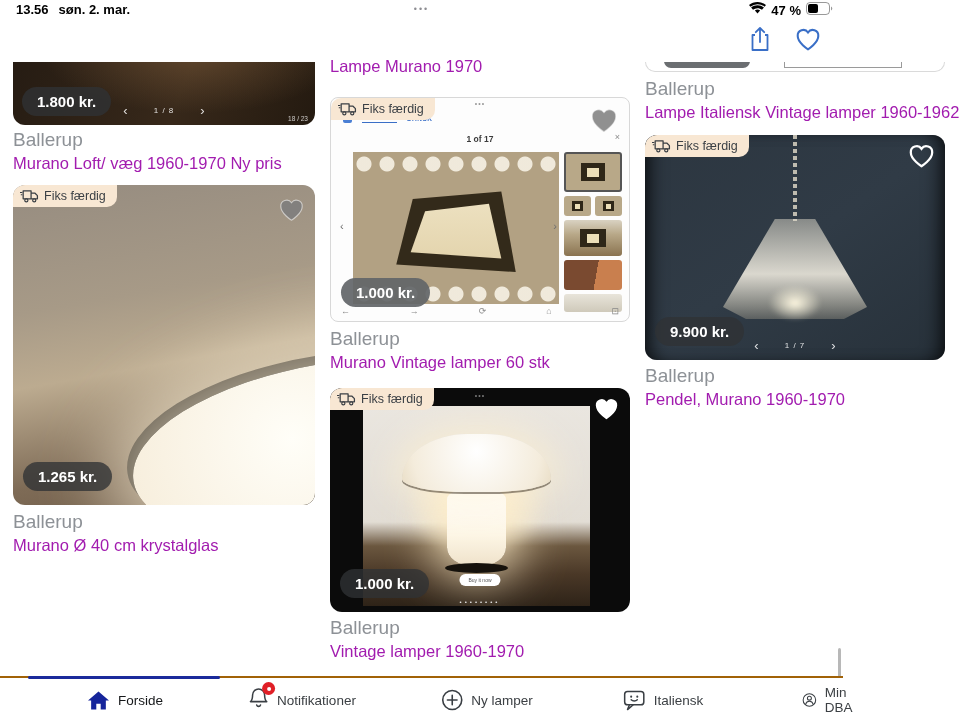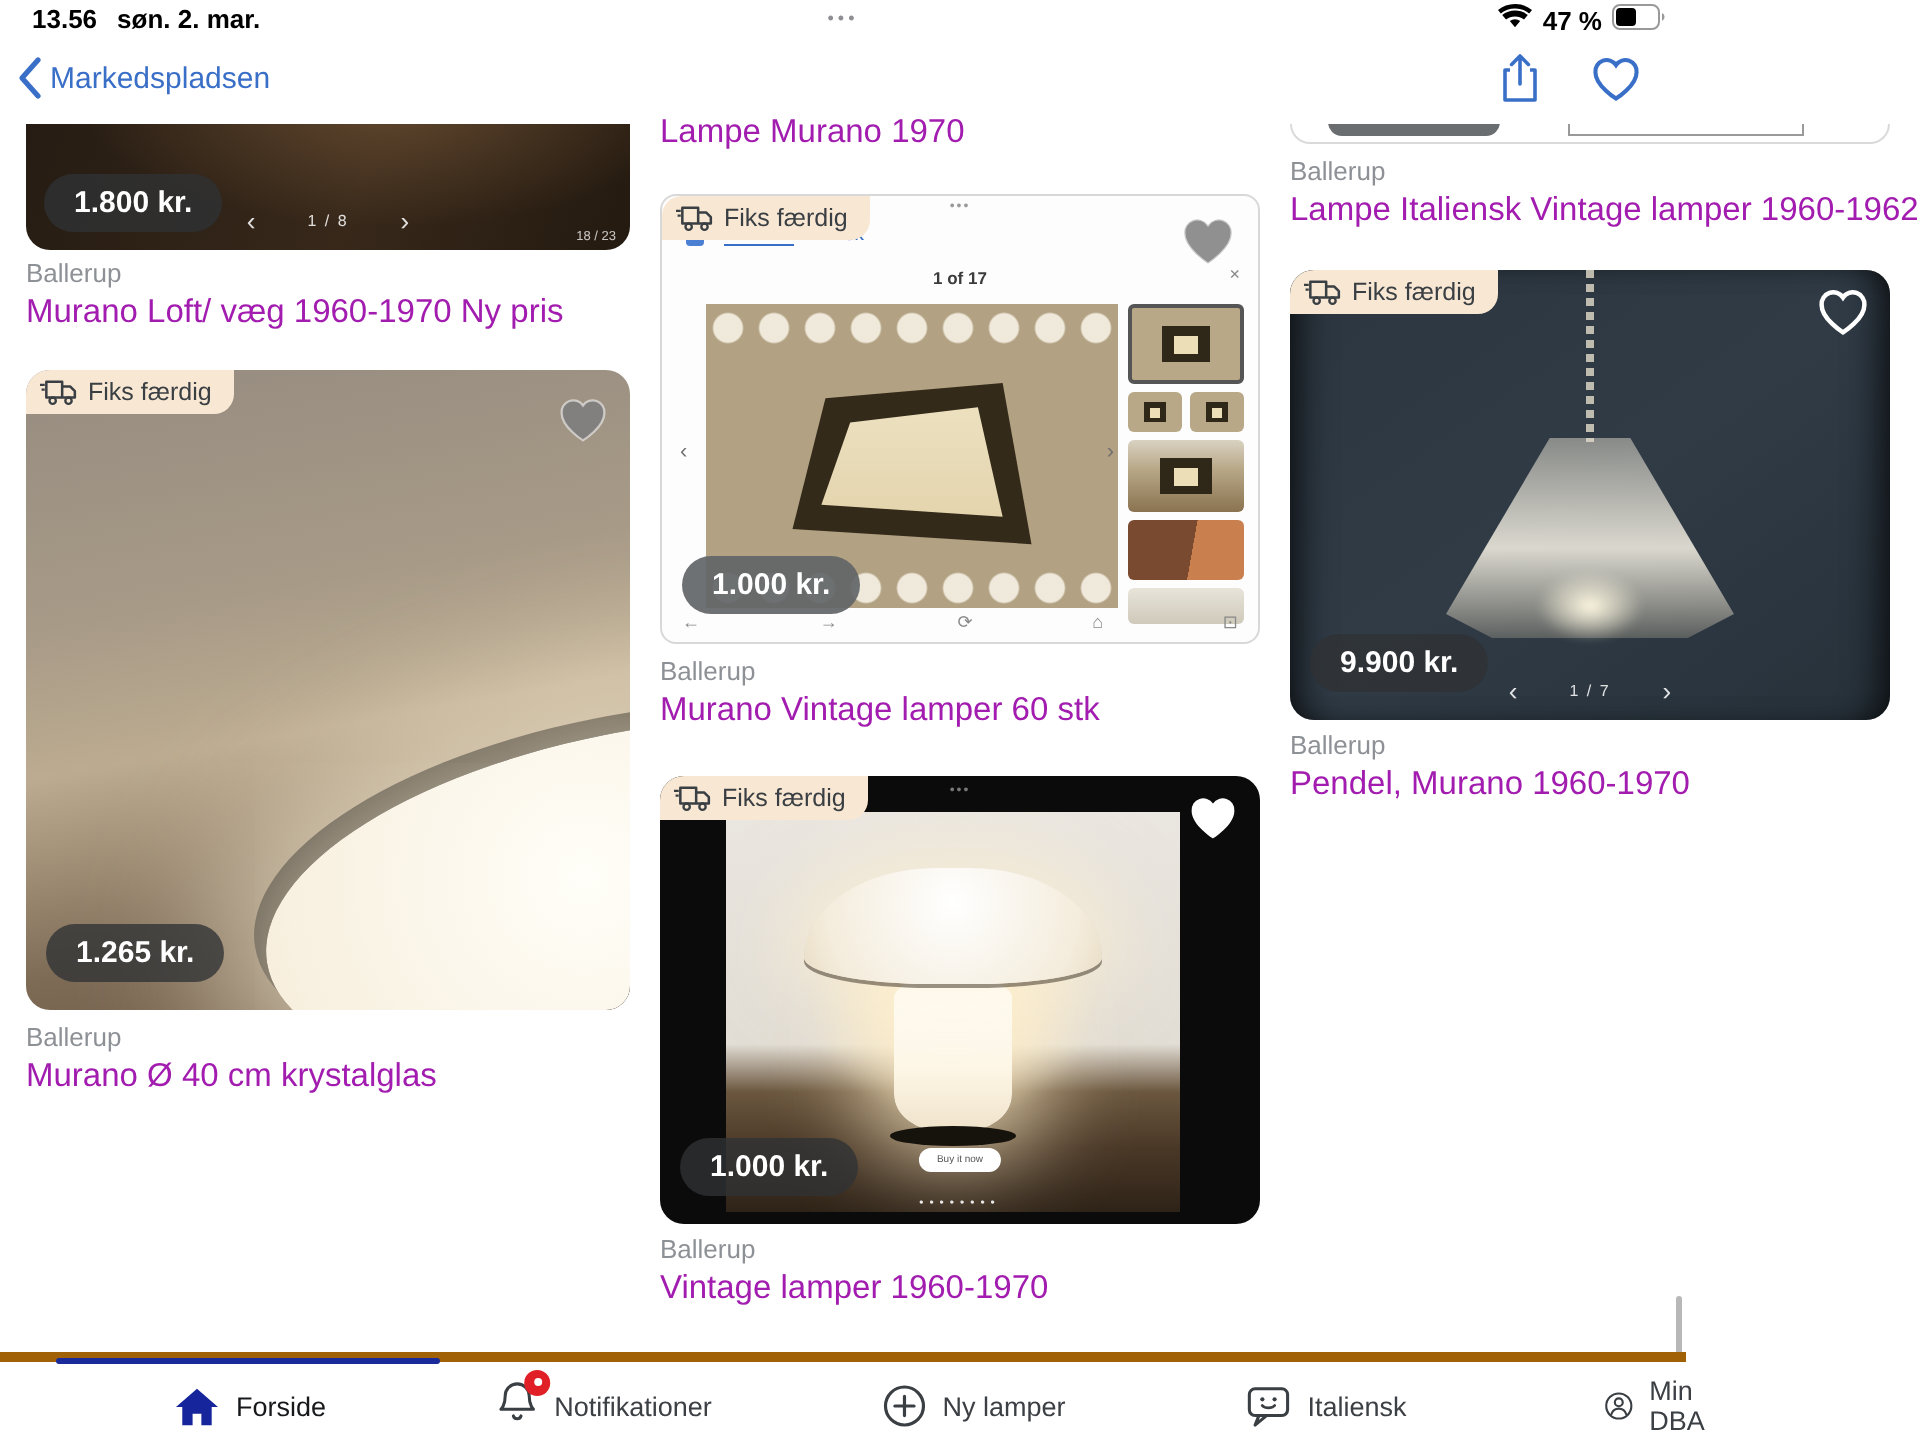--- a/index.html
+++ b/index.html
@@ -19,21 +19,21 @@
   .back-group { position:absolute; left:8px; top:8px; display:flex; align-items:center; gap:4px; color:#3a6fc7; cursor:pointer; }
   .back-label { font-size:15px; font-weight:500; color:#3a6fc7; }
   .nav-actions { position:absolute; right:22px; top:6px; display:flex; gap:24px; align-items:center; }
 
   
   .col { position:absolute; top:0; }
   #col1 { left:13px; width:302px; }
   #col2 { left:330px; width:300px; }
   #col3 { left:645px; width:300px; }
 
-  .loc { font-size:13px; color:#8d9196; }
+  .loc { font-size:19px; color:#8d9196; }
   .title { font-size:16.5px; color:#a21caf; white-space:nowrap; }
 
   .card-img { position:absolute; left:0; width:100%; border-radius:12px; overflow:hidden; }
 
   .price-badge { position:absolute; left:10px; bottom:14px; background:rgba(47,50,53,0.78);
     color:#fff; font-size:15px; font-weight:700; padding:6px 15px; border-radius:999px; }
   .fiks-badge { position:absolute; left:0; top:0; background:#f8e7d3; color:#3a3f44;
     font-size:12.5px; padding:4px 11px 4px 7px; border-radius:10px 0 10px 0;
     display:flex; align-items:center; gap:5px; z-index:3; }
   .heart-btn { position:absolute; right:10px; top:8px; z-index:3; cursor:pointer; }
@@ -122,21 +122,21 @@
   .shade { position:absolute; left:26%; top:84px; width:48%; height:100px;
     clip-path:polygon(36% 0, 64% 0, 100% 88%, 84% 100%, 16% 100%, 0 88%);
     background:linear-gradient(180deg, rgba(222,217,202,0.5), rgba(248,243,230,0.85) 55%, rgba(205,199,182,0.55) 86%, rgba(160,154,138,0.4)); }
   .shade-glow { position:absolute; left:41%; top:150px; width:54px; height:36px;
     background:radial-gradient(ellipse, #fff9e2, rgba(255,241,200,0) 70%); filter:blur(2px); }
 
   .meta { position:absolute; left:0; }
   .meta .loc { display:block; margin-bottom:3px; }
 
   
-  #tabbar { position:absolute; left:0; right:0; top:676px; height:44px; background:#fff; border-top:5px solid #a16207; }
+  #tabbar { position:absolute; left:0; right:0; top:676px; height:44px; background:#fff; border-top:2px solid #a16207; }
   .tab-indicator { position:absolute; left:28px; top:-2px; width:192px; height:3px; background:#1b2a9b; border-radius:2px; }
   .tab { position:absolute; top:0; height:44px; transform:translateX(-50%); display:flex; align-items:center; gap:8px; cursor:pointer; }
   .tab-label { font-size:13.5px; color:#3c4044; }
   .tab-label.active { color:#16181a; }
   .bell-wrap { position:relative; }
   .red-badge { position:absolute; top:-5px; right:-6px; width:13px; height:13px; background:#e01f26; border-radius:50%;
     display:flex; align-items:center; justify-content:center; }
   .red-badge .dot { width:4px; height:4px; background:#fff; border-radius:50%; }
   .scroll-ind { position:absolute; right:2px; top:648px; width:3px; height:42px; background:rgba(0,0,0,0.28); border-radius:2px; }
 </style>
@@ -161,26 +161,20 @@
         <svg width="27" height="13" viewBox="0 0 27 13">
             <rect x="0.5" y="0.5" width="23" height="12" rx="3.5" fill="none" stroke="rgba(0,0,0,0.4)"></rect>
             <rect x="2" y="2" width="10" height="9" rx="2" fill="#000"></rect>
             <path d="M25 4.5v4a2.2 2.2 0 0 0 0-4z" fill="rgba(0,0,0,0.4)"></path>
           </svg>
       </span>
     </div>
   </div>
 
   <div id="navbar">
-    <div class="back-group">
-      <svg width="13" height="22" viewBox="0 0 13 22">
-          <path d="M11 2L3 11l8 9" fill="none" stroke="#3a6fc7" stroke-width="2.6" stroke-linecap="round" stroke-linejoin="round"></path>
-        </svg>
-      <span class="back-label">Markedspladsen</span>
-    </div>
     <div class="nav-actions">
       <span>
         <svg width="22" height="26" viewBox="0 0 22 26">
             <path d="M6 9H3.5v15h15V9H16" fill="none" stroke="#3a6fc7" stroke-width="1.8" stroke-linejoin="round"></path>
             <path d="M11 16V2.5M6.8 6.2L11 2l4.2 4.2" fill="none" stroke="#3a6fc7" stroke-width="1.8" stroke-linecap="round" stroke-linejoin="round"></path>
           </svg>
       </span>
       <span>
         <svg width="26" height="24" viewBox="0 0 24 22">
             <path d="M12 20.5S2.5 14.6 2.5 8.3A5.2 5.2 0 0 1 12 5a5.2 5.2 0 0 1 9.5 3.3c0 6.3-9.5 12.2-9.5 12.2z" fill="none" stroke="#3a6fc7" stroke-width="1.9"></path>

